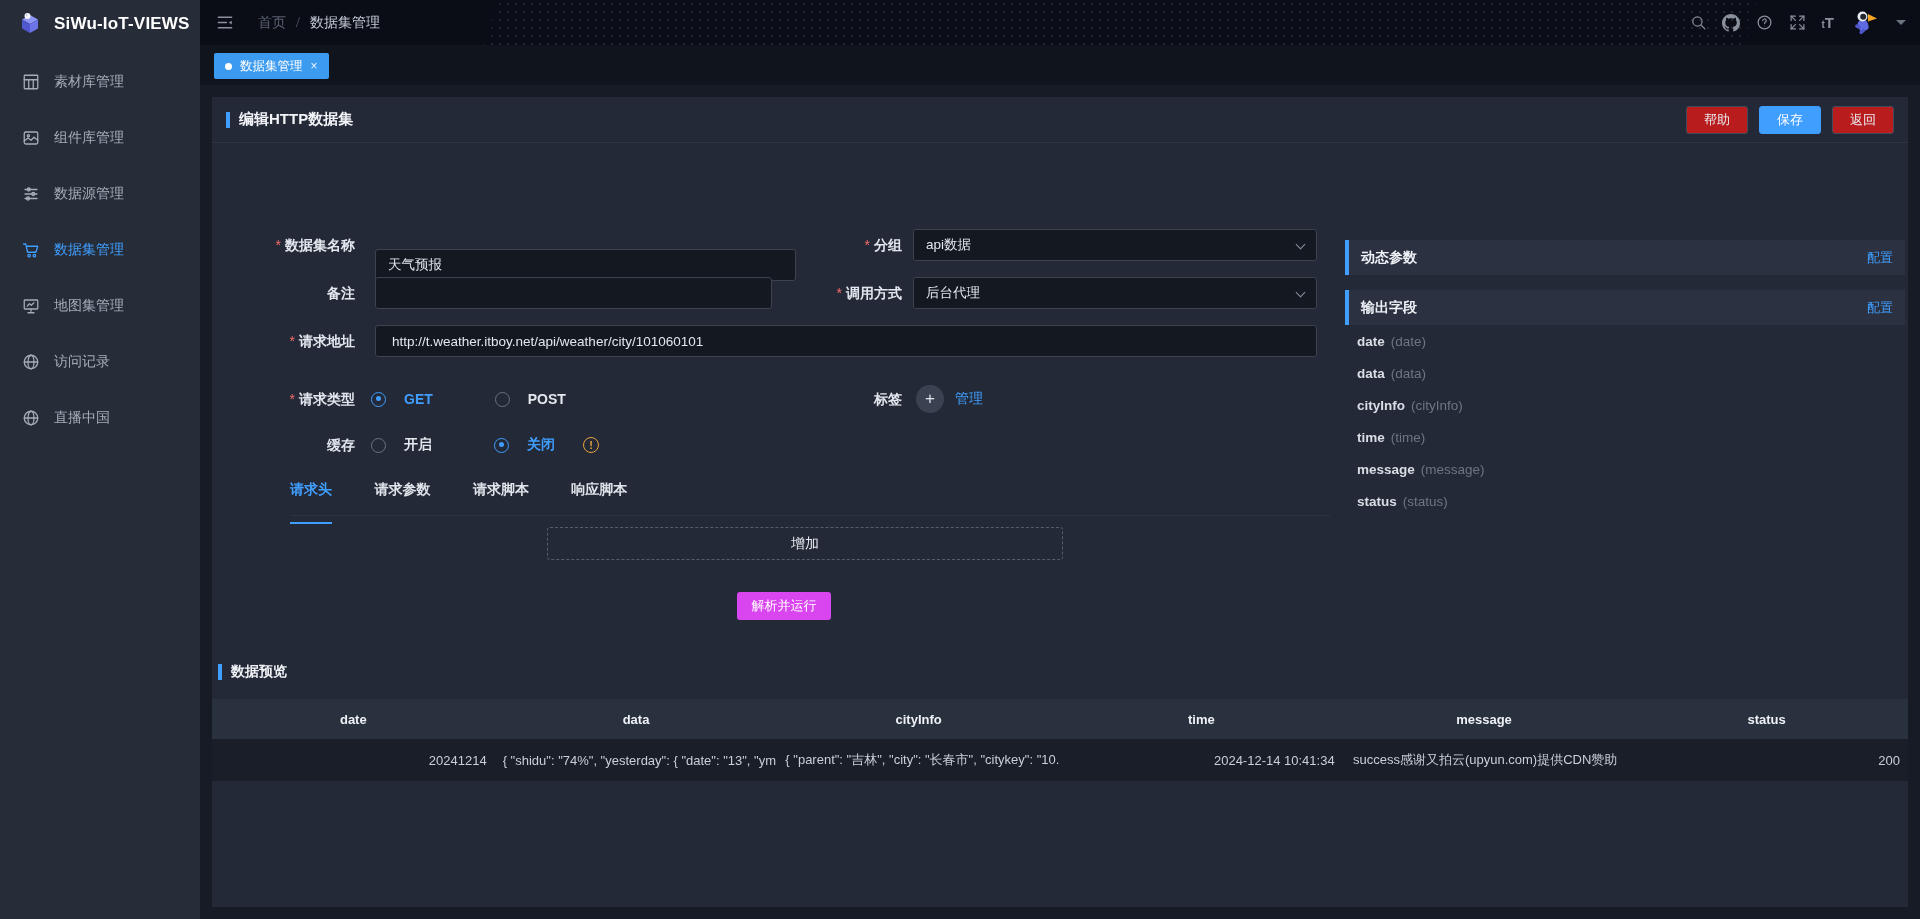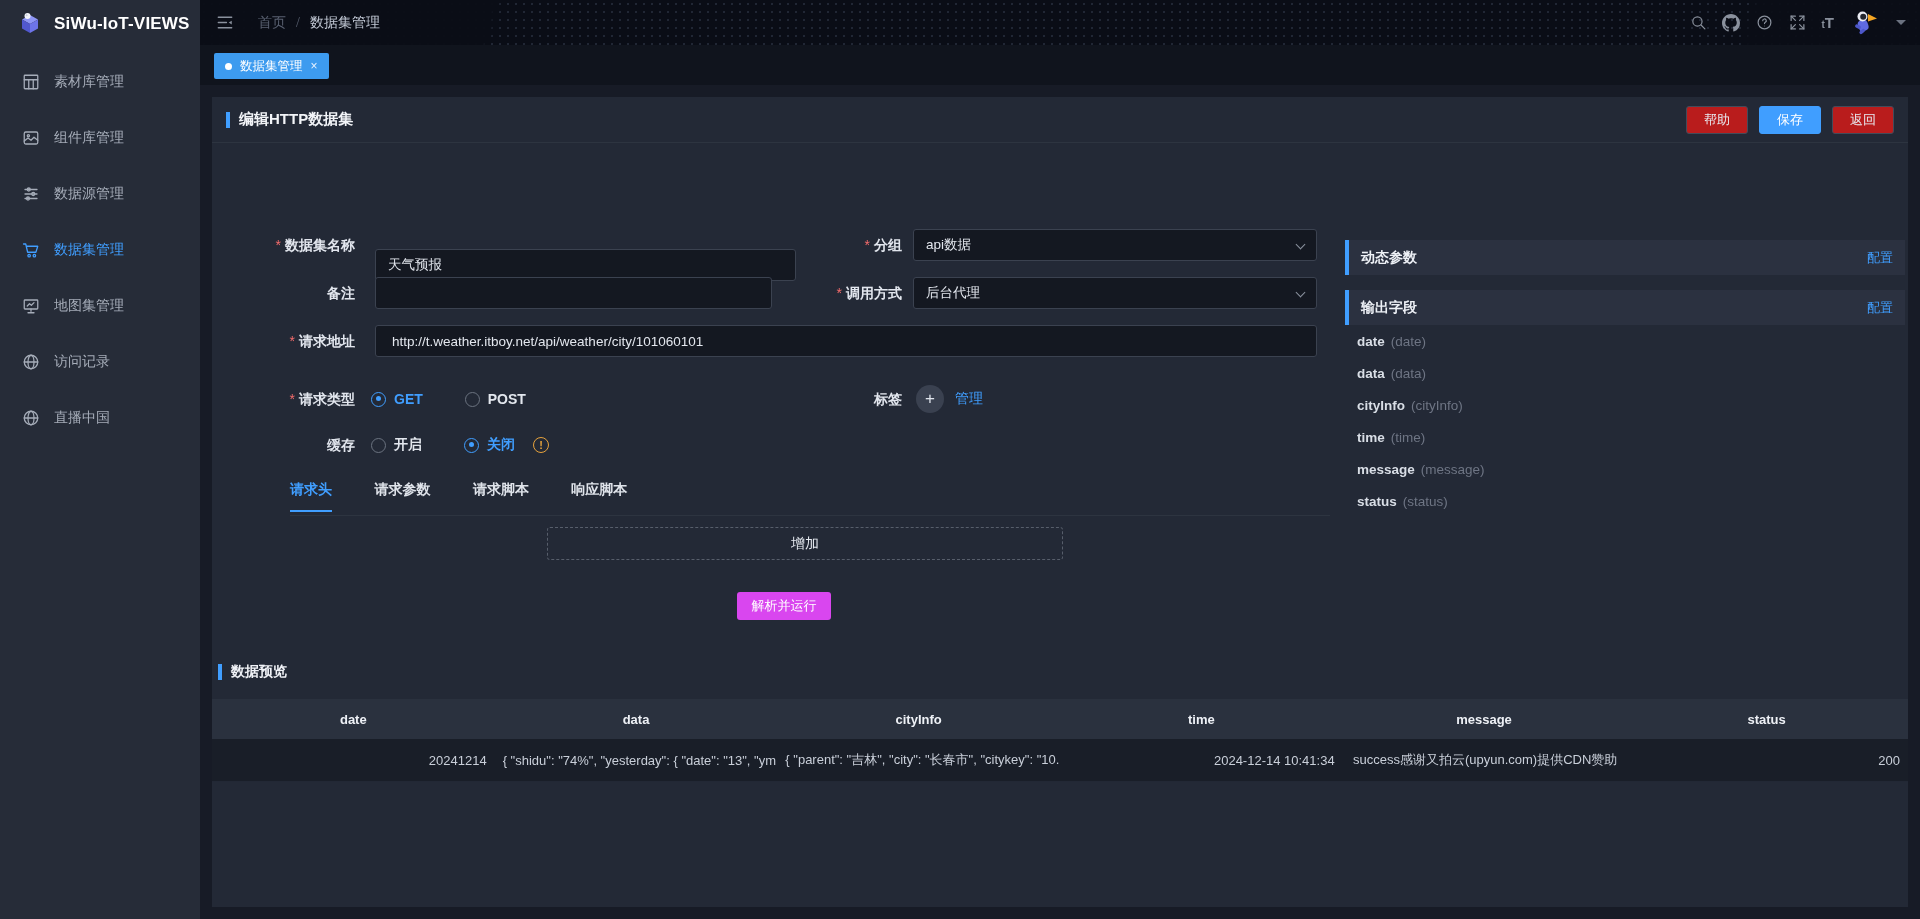--- a/index.html
+++ b/index.html
@@ -62,34 +62,34 @@
   .f-label { position:absolute; width:143px; text-align:right; font-size:14px; font-weight:bold; color:#e2e6ee; line-height:32px; white-space:nowrap; }
   .f-label .req { color:#f56c6c; margin-right:4px; font-weight:normal; }
   .f-label.g2 { left:547px; width:143px; }
 
   .inp { position:absolute; height:32px; background:#141821; border:1px solid #3b4250; border-radius:3px;
     color:#e3e7ee; font-size:13.5px; padding:0 12px; font-family:"Liberation Sans", sans-serif; }
   .sel { position:absolute; height:32px; background:#141821; border:1px solid #3b4250; border-radius:3px;
     display:flex; align-items:center; padding:0 12px; font-size:13.5px; color:#e3e7ee; cursor:pointer; }
   .sel .chev { position:absolute; right:12px; top:11px; width:7px; height:7px; border-right:1.6px solid #8a919e; border-bottom:1.6px solid #8a919e; transform:rotate(45deg); }
 
-  .radio-row { position:absolute; height:32px; display:flex; align-items:center; gap:8px; }
+  .radio-row { position:absolute; height:32px; display:flex; align-items:center; gap:18px; }
   .radio { width:15px; height:15px; border-radius:50%; border:1.5px solid #6b7380; display:inline-block; position:relative; cursor:pointer; flex:0 0 auto; }
   .radio.checked { border-color:#409eff; }
   .radio.checked::after { content:''; position:absolute; left:3.5px; top:3.5px; width:5px; height:5px; border-radius:50%; background:#409eff; }
   .radio-label { font-size:14px; color:#e3e7ee; font-weight:bold; cursor:pointer; }
   .radio-label.on { color:#409eff; }
   .gap28 { width:26px; }
   .warn { width:16px; height:16px; border-radius:50%; border:1.5px solid #e6a23c; color:#e6a23c; font-size:11px; font-weight:bold; display:inline-flex; align-items:center; justify-content:center; margin-left:10px; }
 
   .tag-plus { position:absolute; width:28px; height:28px; border-radius:50%; background:#3a4150; color:#dfe4ec; font-size:17px; display:flex; align-items:center; justify-content:center; cursor:pointer; }
   .link { color:#409eff; font-size:14px; cursor:pointer; }
 
   .subtabs { position:absolute; left:78px; top:337px; width:1040px; height:36px; border-bottom:1px solid #2d3440; }
-  .stab { display:inline-block; margin-right:38px; font-size:14px; font-weight:bold; color:#dfe3ea; padding-bottom:11px; cursor:pointer;text-align:center; }
+  .stab { display:inline-block; margin-right:38px; font-size:14px; font-weight:bold; color:#dfe3ea; padding-bottom:23px; cursor:pointer;text-align:center; }
   .stab.active { color:#409eff; border-bottom:2px solid #409eff; }
 
   .add-btn { position:absolute; left:335px; top:384px; width:516px; height:33px; border:1px dashed #575e6b; border-radius:3px;
     color:#e6eaf1; font-size:14px; display:flex; align-items:center; justify-content:center; cursor:pointer; }
   .run-btn { position:absolute; left:525px; top:449px; width:94px; height:28px; background:#d946ef; border-radius:3px;
     color:#fff; font-size:13px; display:flex; align-items:center; justify-content:center; cursor:pointer; }
 
   
   .panel-hdr { position:absolute; left:1133px; width:560px; height:35px; background:#2b3140; border-left:4px solid #409eff;
     display:flex; align-items:center; padding:0 12px; }

